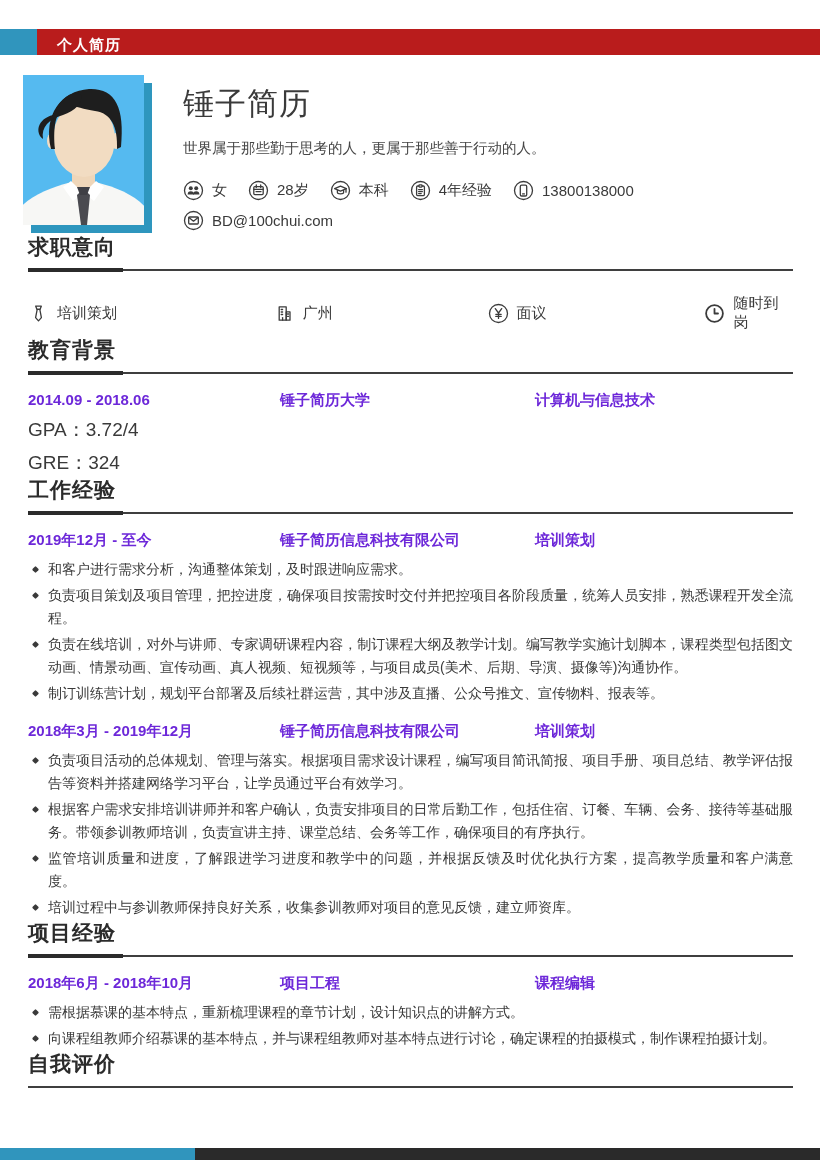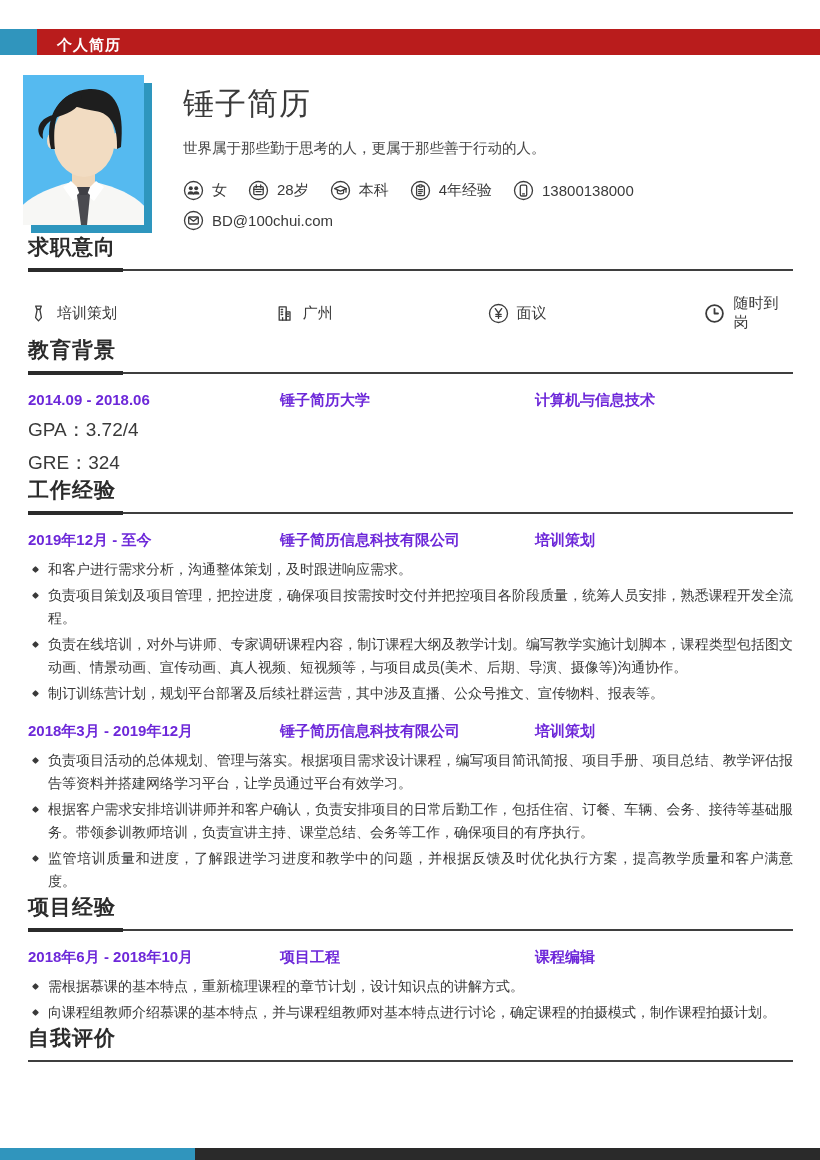--- a/index.html
+++ b/index.html
@@ -268,20 +268,21 @@
 
     <div class="row3">
       <span class="c1">2018年3月 - 2019年12月</span>
       <span class="c2">锤子简历信息科技有限公司</span>
       <span class="c3">培训策划</span>
     </div>
     <ul class="bullets">
       <li>负责项目活动的总体规划、管理与落实。根据项目需求设计课程，编写项目简讯简报、项目手册、项目总结、教学评估报告等资料并搭建网络学习平台，让学员通过平台有效学习。</li>
       <li>根据客户需求安排培训讲师并和客户确认，负责安排项目的日常后勤工作，包括住宿、订餐、车辆、会务、接待等基础服务。带领参训教师培训，负责宣讲主持、课堂总结、会务等工作，确保项目的有序执行。</li>
       <li>监管培训质量和进度，了解跟进学习进度和教学中的问题，并根据反馈及时优化执行方案，提高教学质量和客户满意　度。</li>
+      <li>培训过程中与参训教师保持良好关系，收集参训教师对项目的意见反馈，建立师资库。</li>
     </ul>
   </div>
 
   <div class="section">
     <div class="sec-title">
       <span>项目经验</span>
       <span class="thick-bar"></span>
     </div>
     <div class="row3">
       <span class="c1">2018年6月 - 2018年10月</span>

